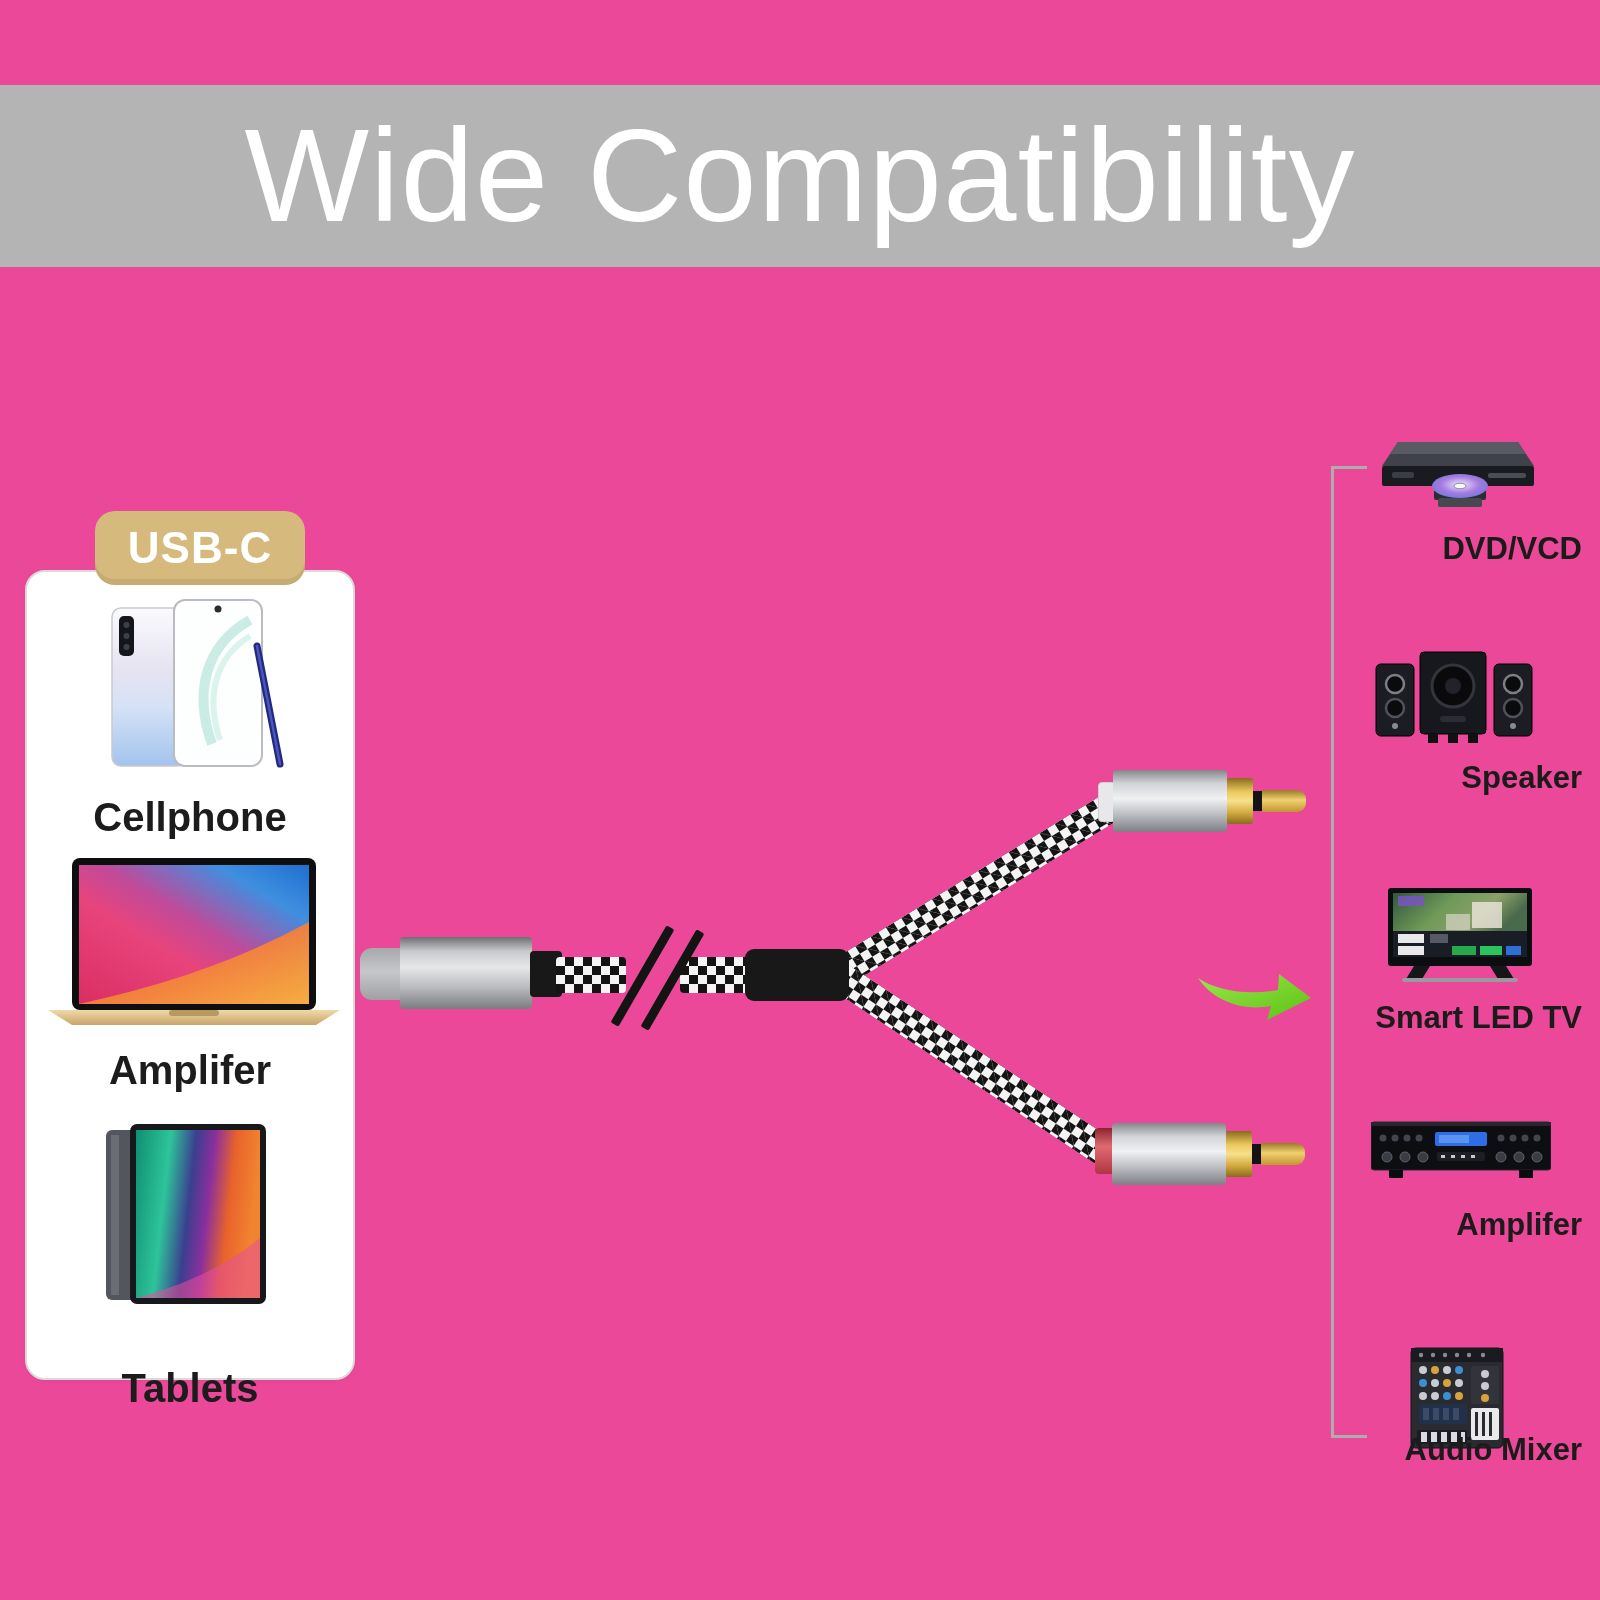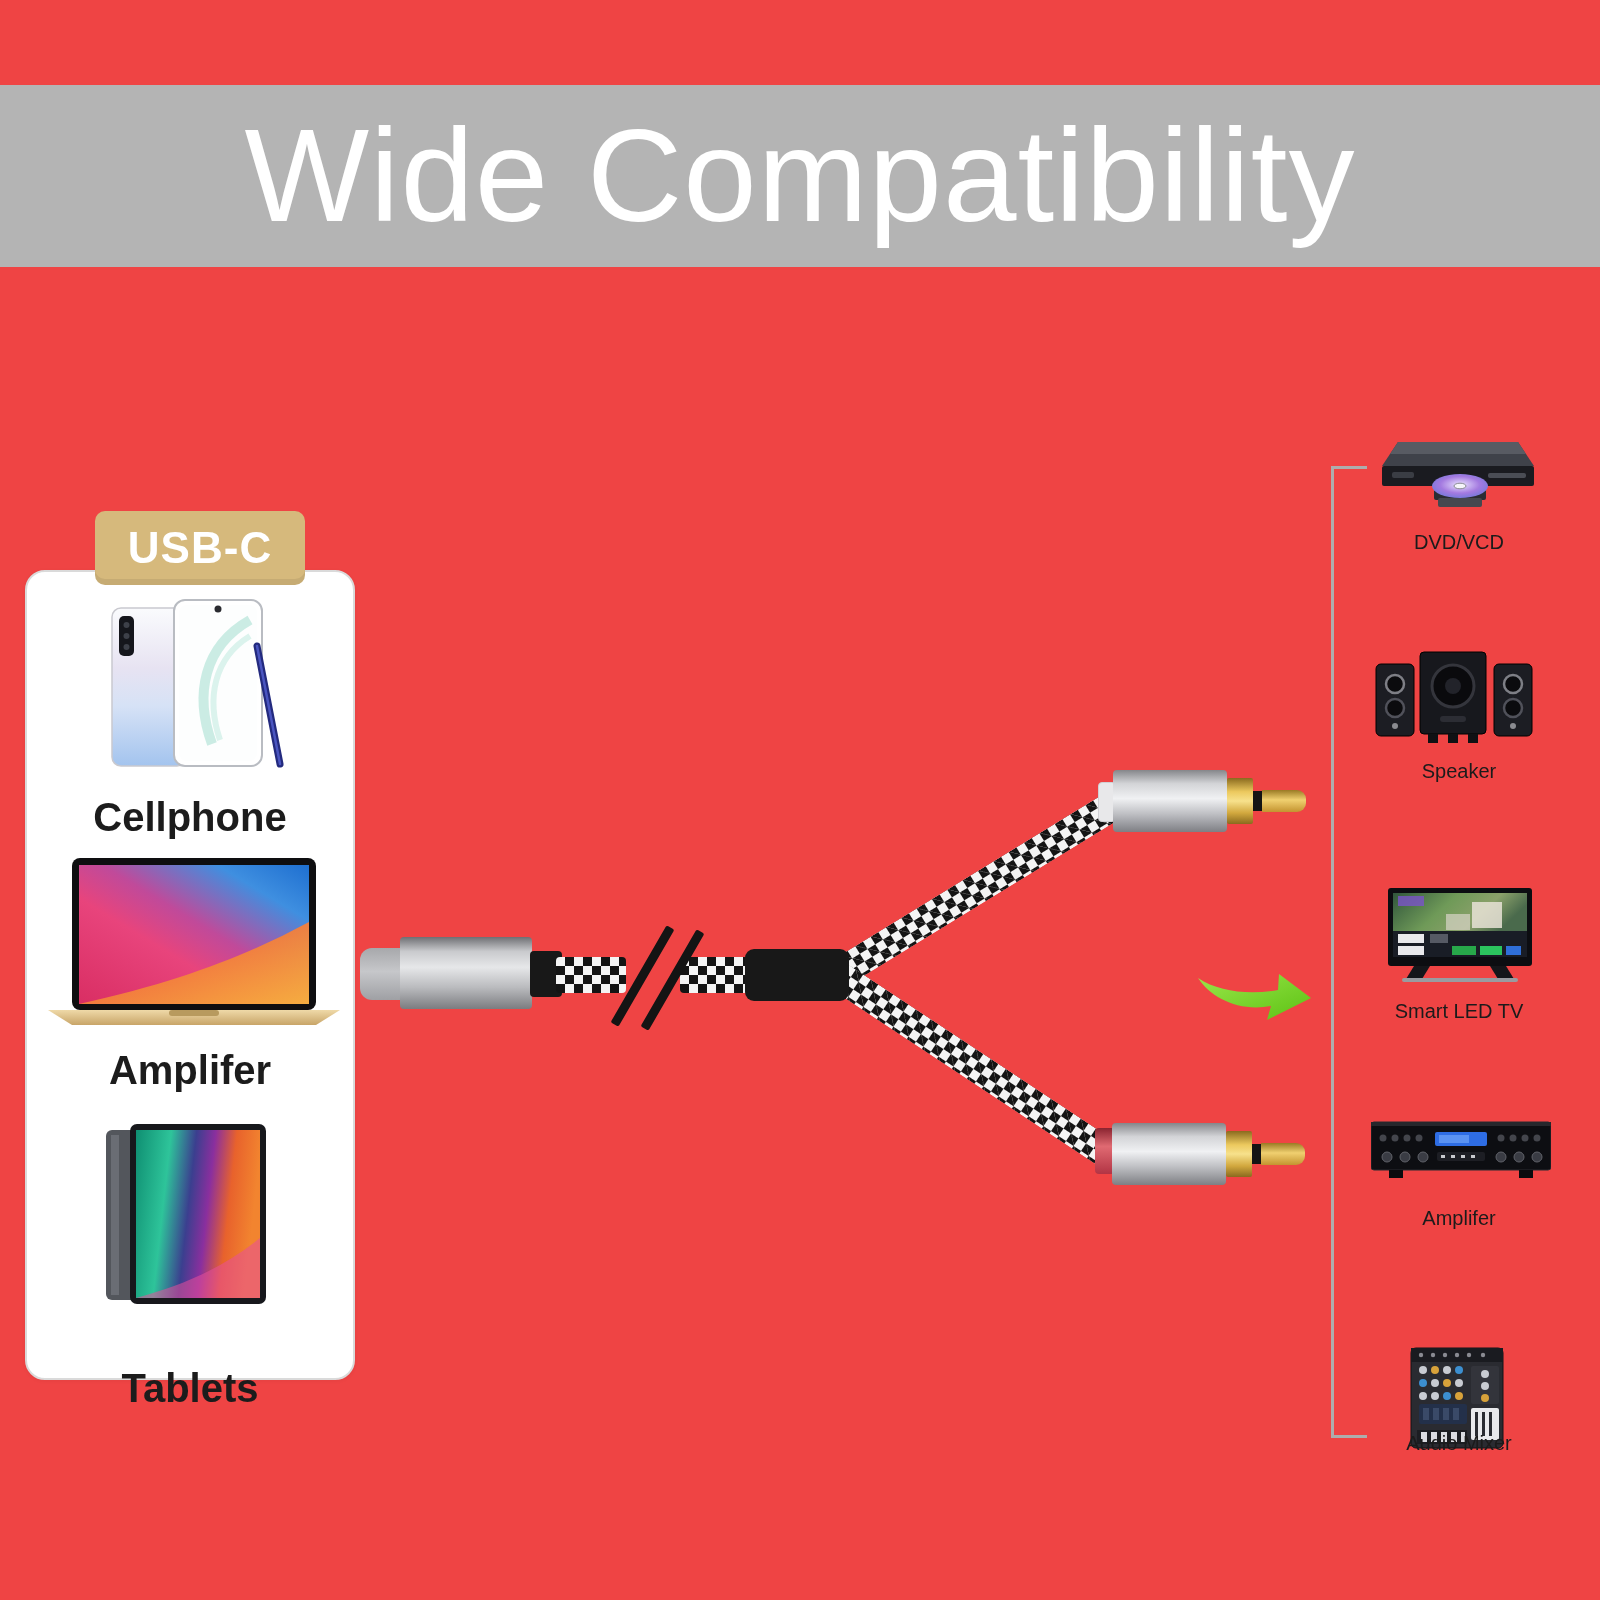--- a/index.html
+++ b/index.html
@@ -1,19 +1,19 @@
 <!DOCTYPE html>
 <html style="--banner-gray: #b4b4b4; --badge-tan: #d6b97c; --arrow-green: #6fd31c; --rca-red: #e06a72; --cable-black: #181818;"><head>
 <meta charset="utf-8">
 <style>
   html,body { margin:0; padding:0; background:#ffffff; }
   * { box-sizing:border-box; }
   .stage {
     position:relative; width:1600px; height:1600px; margin:0 auto;
-    background:#ef4444; overflow:hidden;
+    background:#ec4899; overflow:hidden;
     font-family:"Liberation Sans", sans-serif;
   }
   .abs { position:absolute; }
 
   
   .banner {
     left:0; top:85px; width:1600px; height:182px;
     background:var(--banner-gray,#b4b4b4);
     display:flex; align-items:center; justify-content:center;
   }
@@ -23,21 +23,21 @@
   }
 
   
   .usb-panel {
     left:25px; top:570px; width:330px; height:810px;
     background:#ffffff; border:2px solid #dadada; border-radius:20px;
     box-shadow:0 1px 4px rgba(0,0,0,0.05);
   }
   .usb-badge {
     left:95px; top:511px; width:210px; height:74px; z-index:6;
-    background:var(--badge-tan,#d6b97c); border-radius:10px;
+    background:var(--badge-tan,#d6b97c); border-radius:20px;
     box-shadow:inset 0 -6px 0 rgba(0,0,0,0.07);
     display:flex; align-items:center; justify-content:center;
     color:#ffffff; font-size:44px; font-weight:700; letter-spacing:1px;
   }
   .cap-left {
     left:25px; width:330px; text-align:center;
     color:#1c1c1c; font-size:40px; font-weight:600;
   }
   .lab-cellphone { top:795px; }
   .lab-laptops   { top:1048px; }
@@ -125,22 +125,22 @@
   
   .green-arrow { left:1193px; top:962px; width:122px; height:68px; }
 
   
   .bracket-line { left:1331px; top:466px; width:3px; height:972px; background:#adadad; }
   .bracket-tick { width:36px; height:3px; background:#adadad; }
   .tick-top { left:1331px; top:466px; }
   .tick-bottom { left:1331px; top:1435px; }
 
   .cap-right {
-    left:1336px; width:246px; text-align:center;
-    color:#1b1b1b; font-size:20px; font-weight:400;
+    left:1336px; width:246px; text-align:right;
+    color:#1b1b1b; font-size:31px; font-weight:700;
   }
   .lab-dvd     { top:531px; }
   .lab-speaker { top:760px; }
   .lab-tv      { top:1000px; }
   .lab-amp     { top:1207px; }
   .lab-mixer   { top:1432px; }
 
   .fig-dvd     { left:1378px; top:436px;  width:160px; height:92px; }
   .fig-speaker { left:1370px; top:648px;  width:168px; height:98px; }
   .fig-tv      { left:1386px; top:888px;  width:148px; height:96px; }

